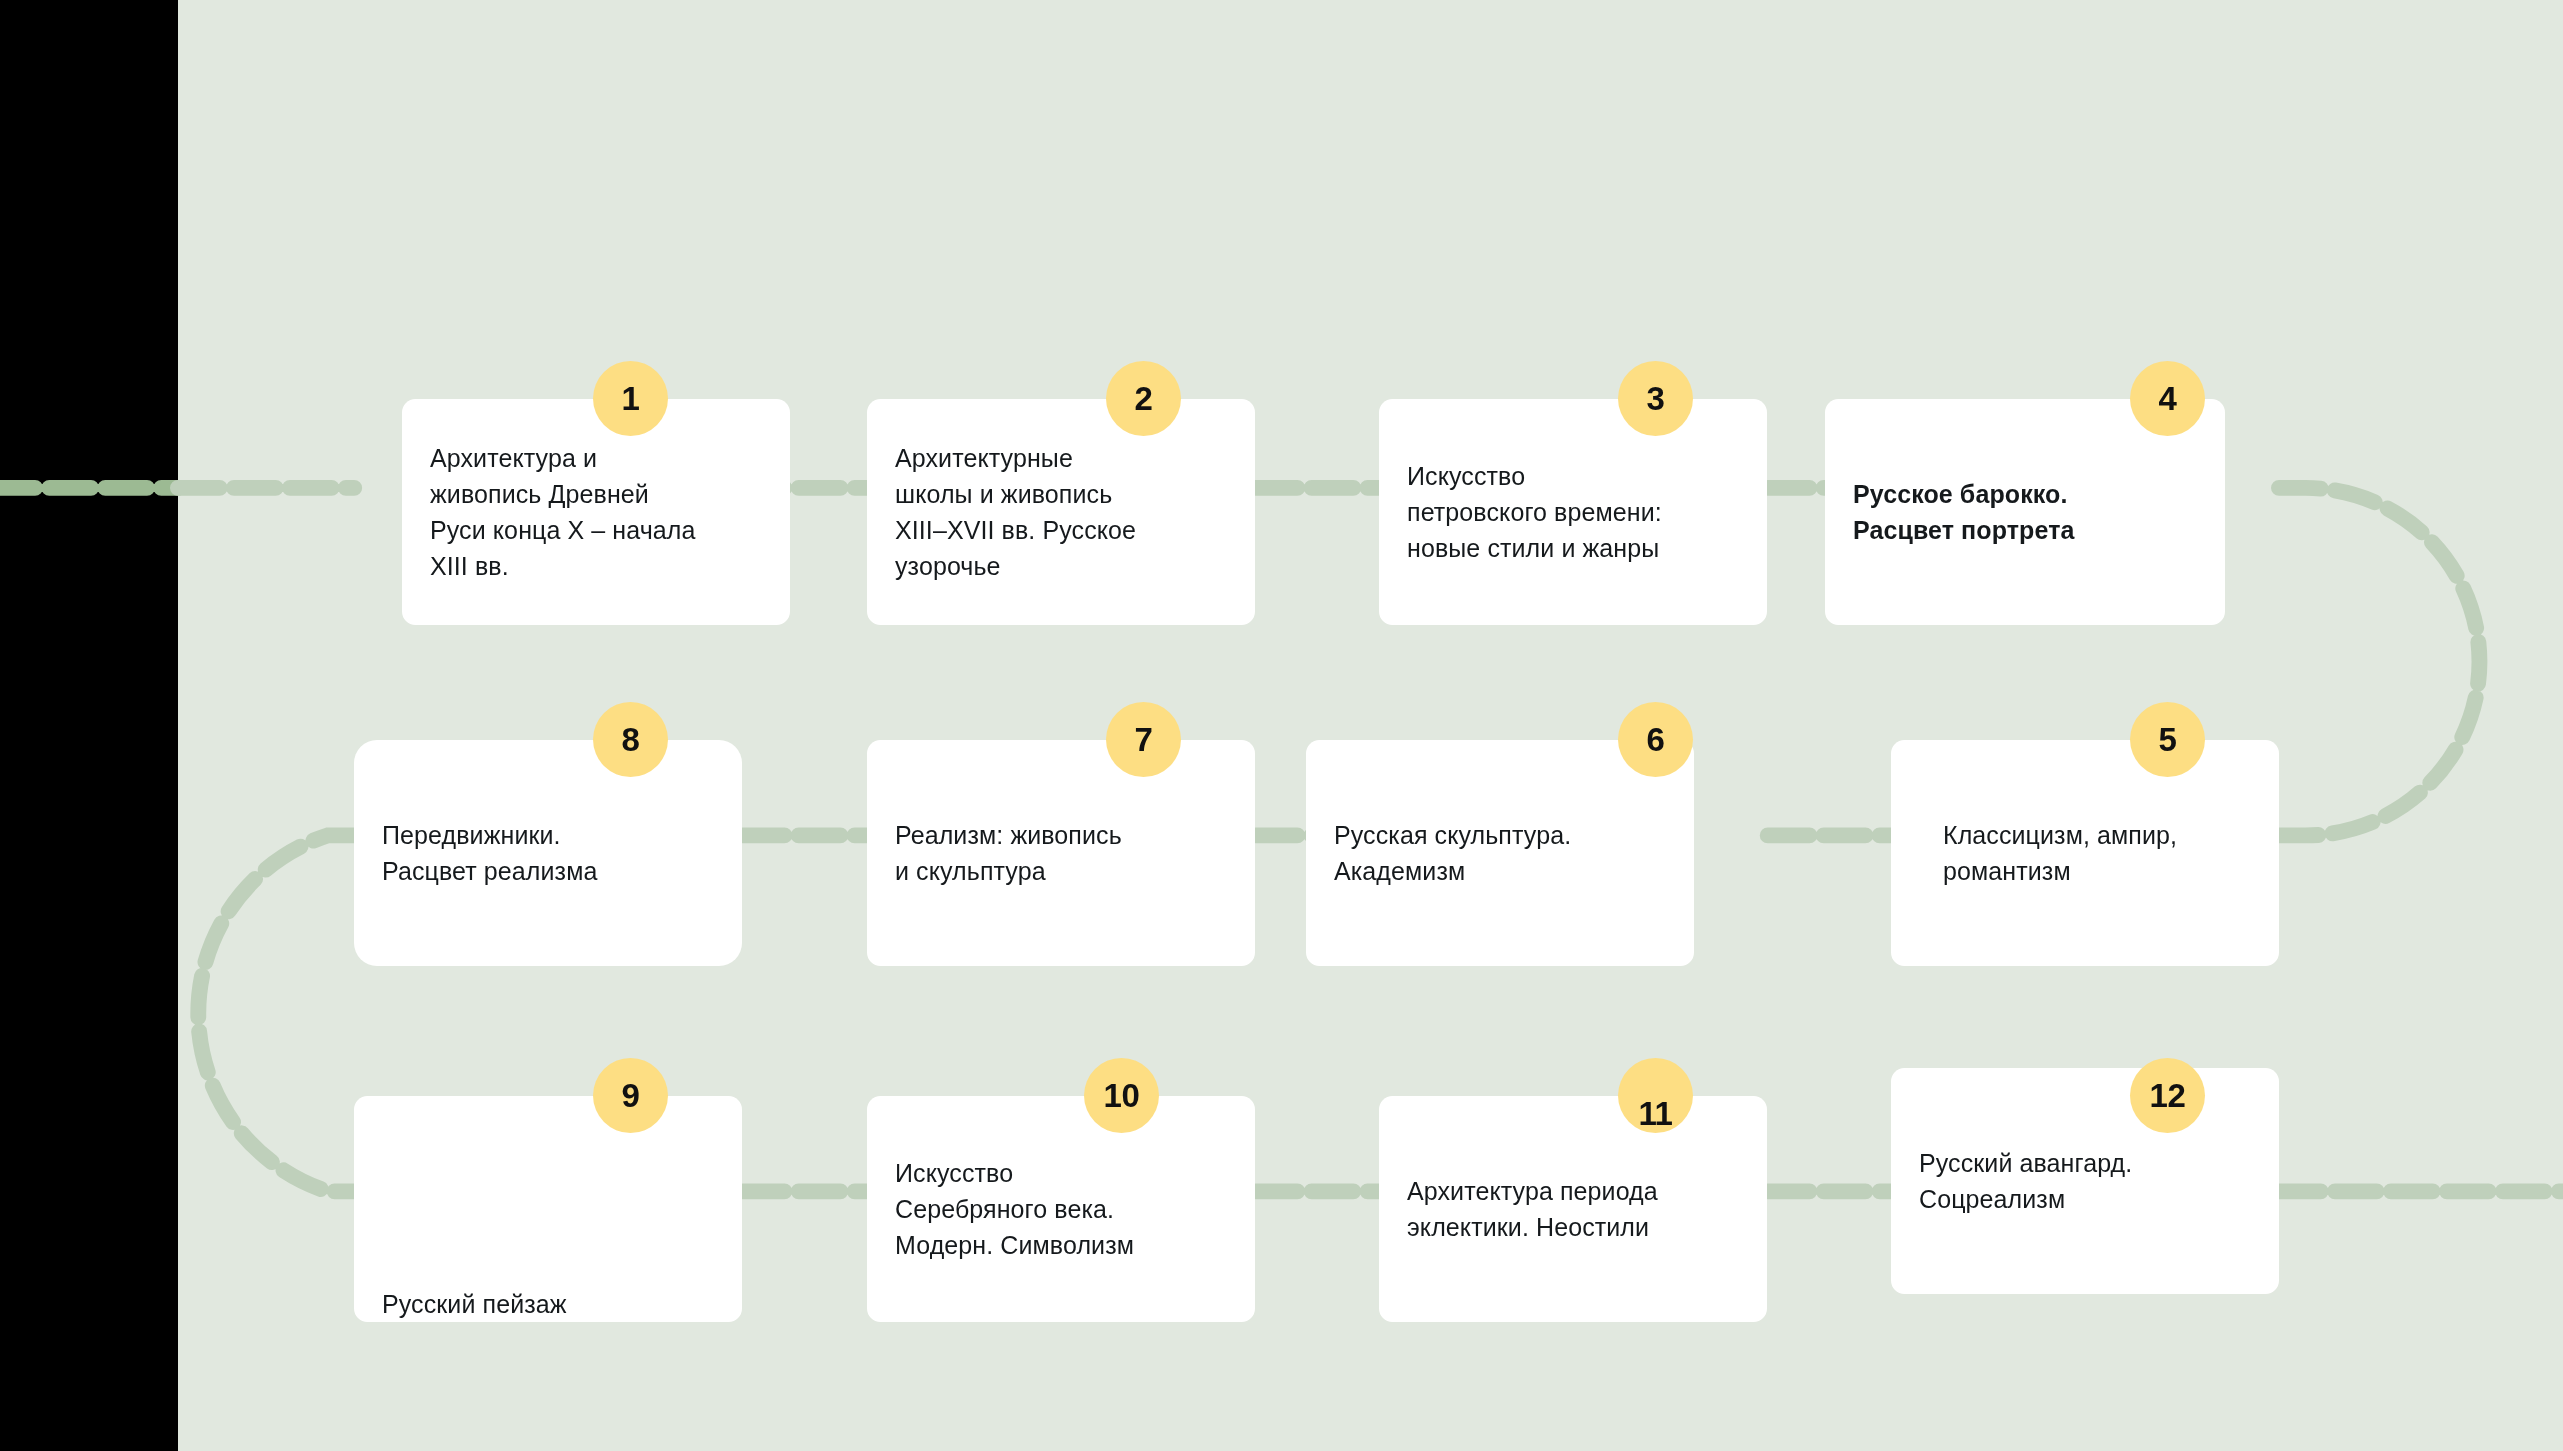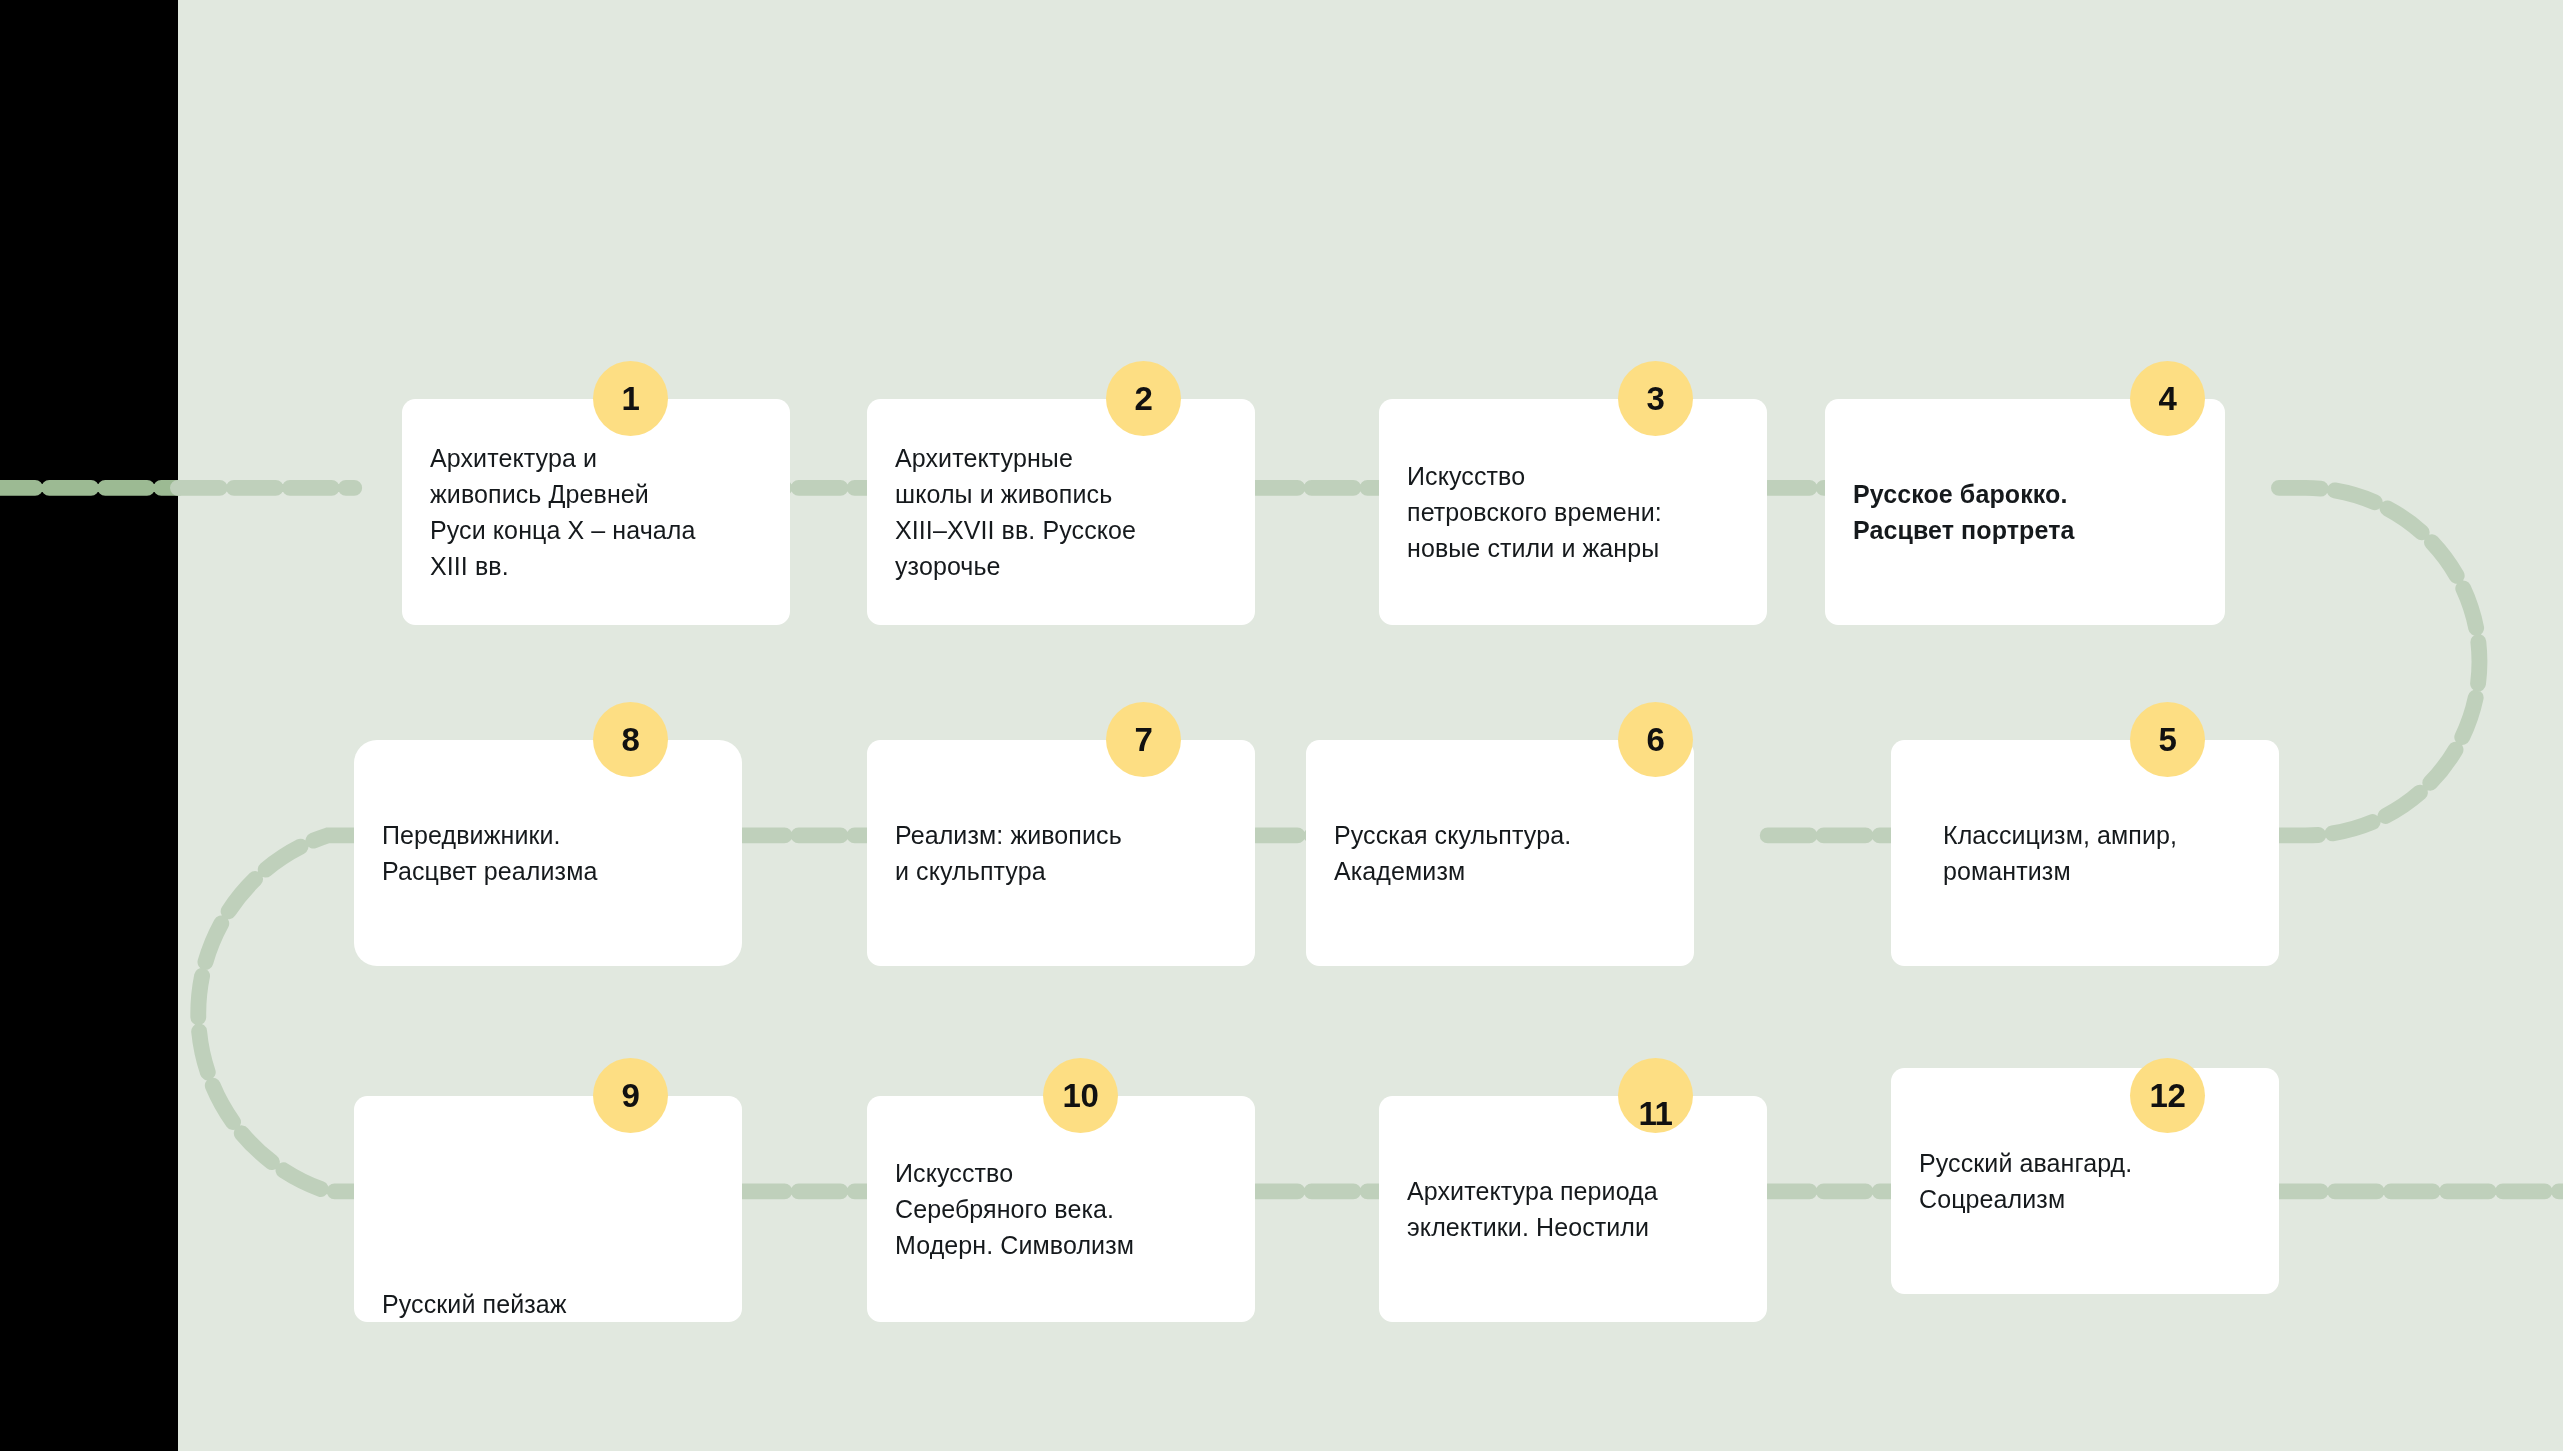--- a/index.html
+++ b/index.html
@@ -192,21 +192,21 @@
   </div>
   <div class="badge" style="left:593px; top:1058px;">
     <span>9</span>
   </div>
 
   <div class="card" style="left:867px; top:1096px; width:388px; height:226px;">
     <div class="card-text">Искусство
 Серебряного века.
 Модерн. Символизм</div>
   </div>
-  <div class="badge" style="left:1043px; top:1058px;justify-content:center;">
+  <div class="badge" style="left:1084px; top:1058px;justify-content:center;">
     <span>10</span>
   </div>
 
   <div class="card" style="left:1379px; top:1096px; width:388px; height:226px;">
     <div class="card-text">Архитектура периода
 эклектики. Неостили</div>
   </div>
   <div class="badge" style="left:1618px; top:1058px;align-items:flex-end;">
     <span>11</span>
   </div>

